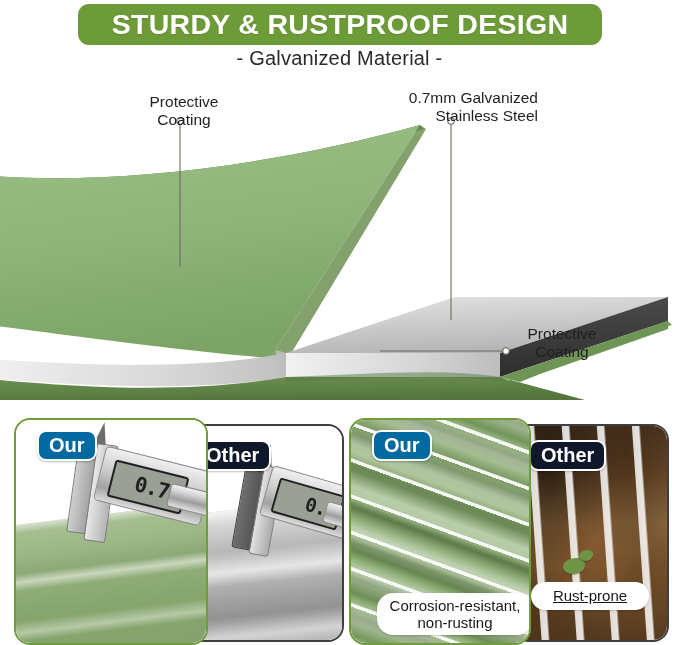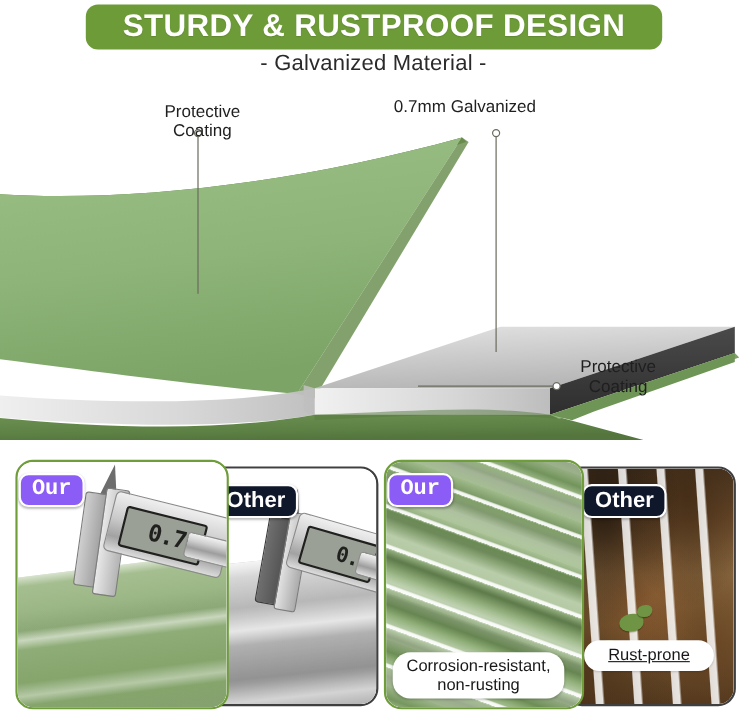--- a/index.html
+++ b/index.html
@@ -28,42 +28,42 @@
     position:absolute;left:0;top:47px;width:679px;text-align:center;
     font-size:20px;color:#2a2a2a;letter-spacing:.2px;
   }
 
   
   .diagram{position:absolute;left:0;top:82px;width:566px;height:318px;}
   .diagram svg{display:block;}
 
   .callout{position:absolute;font-size:15.5px;line-height:1.18;color:#1f1f1f;text-align:center;}
   .callout.left-top{left:120px;top:11px;width:128px;}
-  .callout.right-top{left:358px;top:7px;width:180px;text-align:left;}
+  .callout.right-top{left:358px;top:7px;width:180px;text-align:right;}
   .callout.right-bottom{left:496px;top:243px;width:132px;text-align:center;}
 
   
   .compare{position:absolute;left:0;top:408px;width:679px;height:237px;}
 
   .card{position:absolute;border-radius:16px;overflow:hidden;background:#fff;}
   .card.our{border:2px solid #6f9d3a;}
   .card.other{border:2px solid #3f3f3f;}
 
   .card-inner{position:absolute;inset:0;overflow:hidden;border-radius:14px;}
 
   
   .badge{
     position:absolute;z-index:6;
     border-radius:9px;padding:2px 10px 3px 10px;
     font-size:20px;font-weight:bold;color:#fff;line-height:1.12;
     border:2.5px solid #ffffff;
     box-shadow:0 1px 2px rgba(0,0,0,.25);
     white-space:nowrap;
   }
-  .badge.our-badge{background:#8b5cf6;left:1px;top:10px;font-family:Liberation Mono, monospace;}
+  .badge.our-badge{background:#0369a1;left:21px;top:10px;}
   .badge.other-badge{background:#0f172a;left:14px;top:14px;}
 
   
   .pill{
     position:absolute;z-index:7;background:#ffffff;border-radius:16px;
     display:flex;align-items:center;justify-content:center;text-align:center;
     font-size:15px;color:#181818;line-height:1.15;
     box-shadow:0 1px 2px rgba(0,0,0,.18);
   }
 
@@ -245,20 +245,21 @@
       <circle cx="506" cy="269" r="3.2" fill="#ffffff" stroke="#6b6b5e" stroke-width="1.1"></circle>
     </svg>
 
     <div class="callout left-top">
       <div>Protective</div>
       <div>Coating</div>
     </div>
 
     <div class="callout right-top">
       <div>0.7mm Galvanized</div>
+      <div>Stainless Steel</div>
     </div>
 
     <div class="callout right-bottom">
       <div>Protective</div>
       <div>Coating</div>
     </div>
   </div>
 
   <div class="compare">
 
@@ -300,21 +301,21 @@
         </div>
       </div>
       <div class="badge other-badge">Other</div>
     </div>
 
     <div class="card our" style="left:349px;top:10px;width:178px;height:223px;z-index:2;">
       <div class="card-inner">
         <div class="photo">
           <div class="green-corrugated"></div>
         </div>
-        <div class="pill" style="left:6px;bottom:8px;width:156px;height:42px;flex-direction:column;">
+        <div class="pill" style="left:26px;bottom:8px;width:156px;height:42px;flex-direction:column;">
           <span>Corrosion-resistant,</span>
           <span>non-rusting</span>
         </div>
       </div>
       <div class="badge our-badge">Our</div>
     </div>
 
     <div class="card other" style="left:513px;top:16px;width:152px;height:214px;z-index:1;">
       <div class="card-inner">
         <div class="photo">

